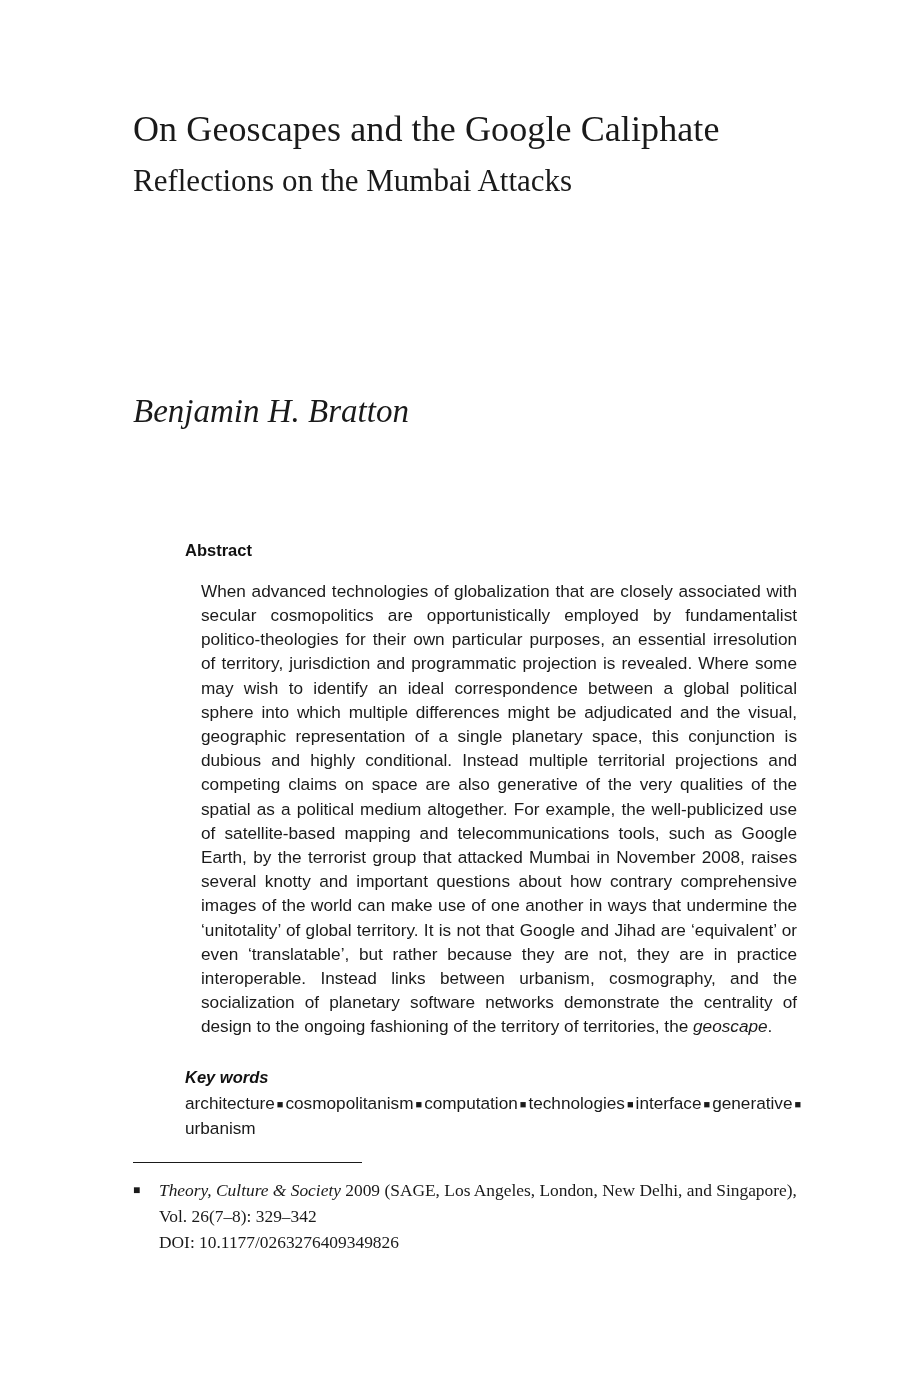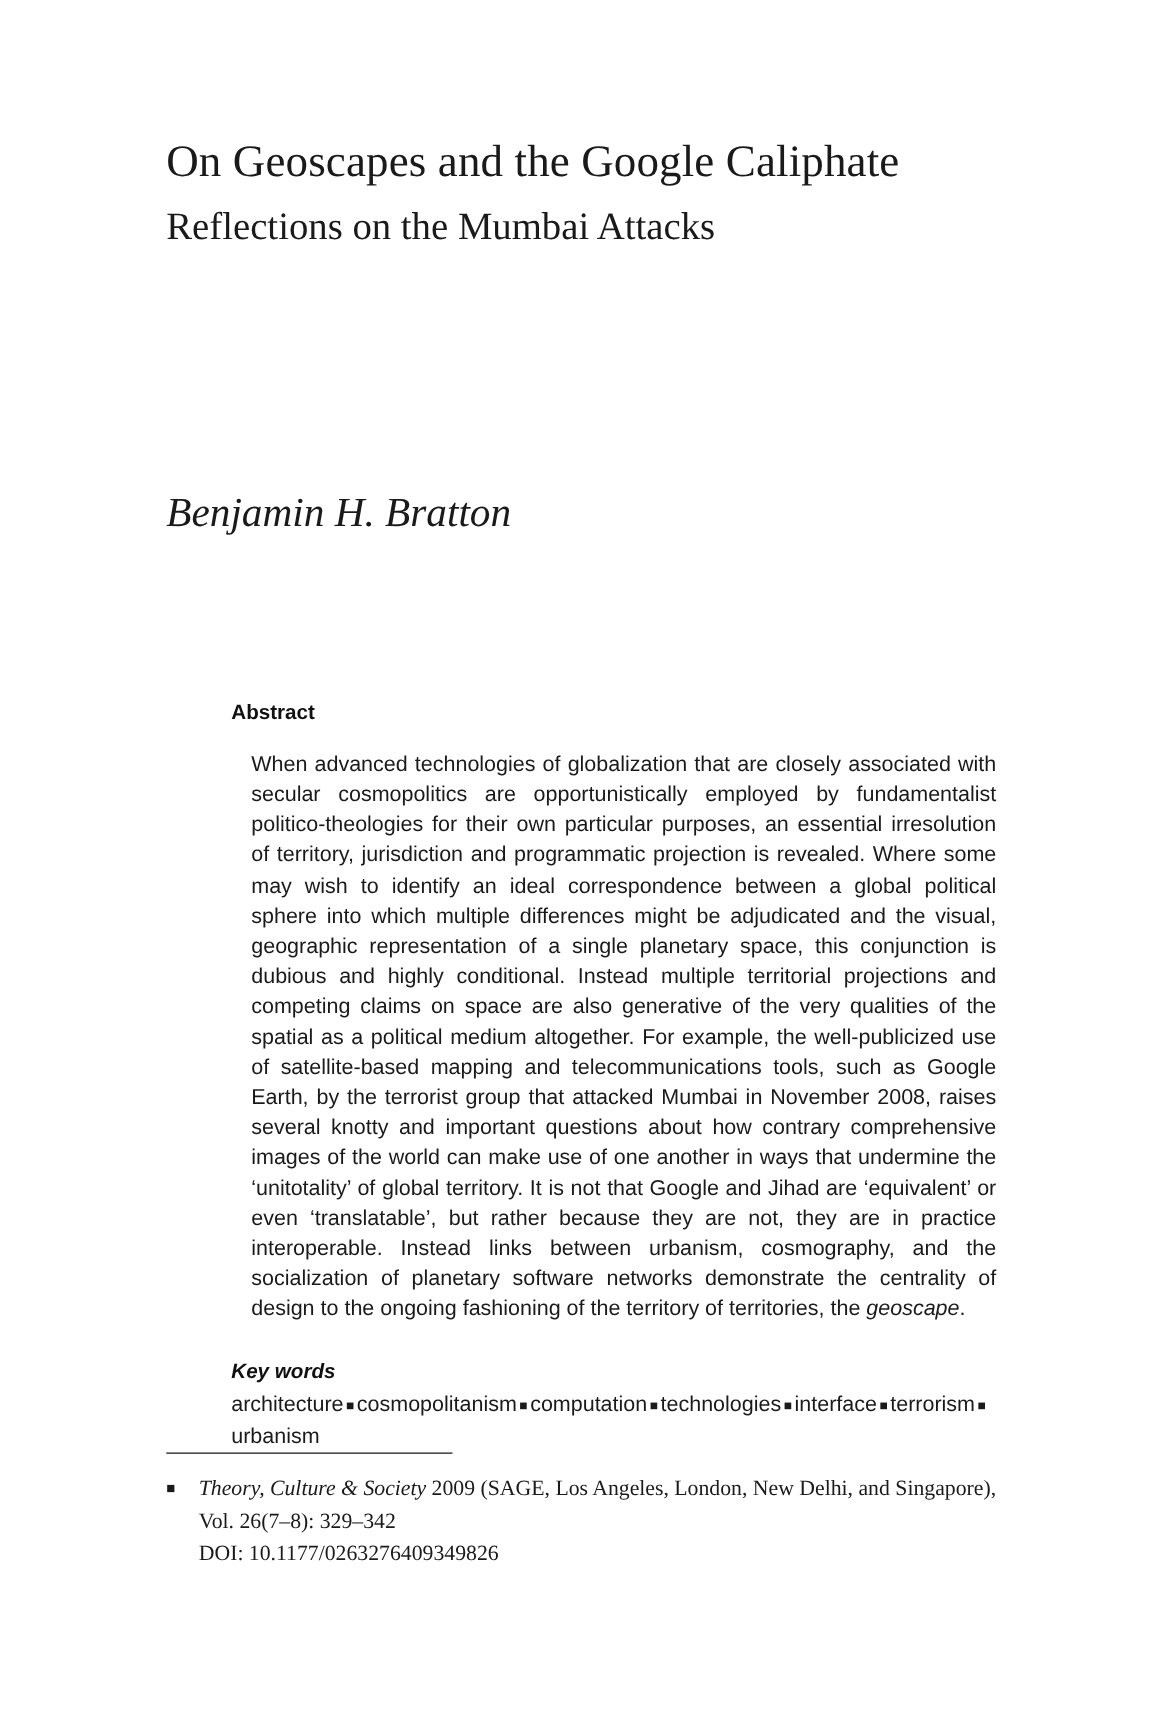--- a/index.html
+++ b/index.html
@@ -52,21 +52,21 @@
     font-style: italic;
     font-size: 33px;
     line-height: 1.2;
     color: #1a1a1a;
   }
 
   
   .abstract-block {
     position: absolute;
     left: 185px;
-    top: 558px;
+    top: 538px;
     width: 628px;
     font-family: "Liberation Sans", "DejaVu Sans", sans-serif;
   }
   .section-heading {
     font-family: "Liberation Sans", "DejaVu Sans", sans-serif;
     font-size: 16.5px;
     font-weight: bold;
     line-height: 1.5;
     margin: 0 0 2px 0;
     color: #111111;
@@ -144,21 +144,21 @@
     <h2 class="doc-subtitle">Reflections on the Mumbai Attacks</h2>
   </div>
 
   <div class="author">Benjamin H. Bratton</div>
 
   <div class="abstract-block">
     <div class="section-heading">Abstract</div>
     <p class="abstract-text"><span>When advanced technologies of globalization that are closely associated with secular cosmopolitics are opportunistically employed by fundamentalist politico-theologies for their own particular purposes, an essential irresolution of territory, jurisdiction and programmatic projection is revealed. Where some may wish to identify an ideal correspondence between a global political sphere into which multiple differences might be adjudicated and the visual, geographic representation of a single planetary space, this conjunction is dubious and highly conditional. Instead multiple territorial projections and competing claims on space are also generative of the very qualities of the spatial as a political medium altogether. For example, the well-publicized use of satellite-based mapping and telecommunications tools, such as Google Earth, by the terrorist group that attacked Mumbai in November 2008, raises several knotty and important questions about how contrary comprehensive images of the world can make use of one another in ways that undermine the ‘unitotality’ of global territory. It is not that Google and Jihad are ‘equivalent’ or even ‘translatable’, but rather because they are not, they are in practice interoperable. Instead links between urbanism, cosmography, and the socialization of planetary software networks demonstrate the centrality of design to the ongoing fashioning of the territory of territories, the </span><span class="ital">geoscape</span><span>.</span></p>
 
     <div class="section-heading keywords-heading">Key words</div>
-    <p class="keywords-text"><span>architecture</span><span class="kw-sep">■</span><span>cosmopolitanism</span><span class="kw-sep">■</span><span>computation</span><span class="kw-sep">■</span><span>technologies</span><span class="kw-sep">■</span><span>interface</span><span class="kw-sep">■</span><span>terrorism</span><span class="kw-sep">■</span><span>urbanism</span></p>
+    <p class="keywords-text"><span>architecture</span><span class="kw-sep">■</span><span>cosmopolitanism</span><span class="kw-sep">■</span><span>computation</span><span class="kw-sep">■</span><span>technologies</span><span class="kw-sep">■</span><span>interface</span><span class="kw-sep">■</span><span>generative</span><span class="kw-sep">■</span><span>urbanism</span></p>
   </div>
 
   <div class="footnote">
     <div class="footnote-rule"></div>
     <div class="footnote-body">
       <span class="footnote-marker">■</span>
       <span class="footnote-line"><span class="ital">Theory, Culture &amp; Society</span><span> 2009 (SAGE, Los Angeles, London, New Delhi, and Singapore),</span></span>
       <span class="footnote-line">Vol. 26(7–8): 329–342</span>
       <span class="footnote-line">DOI: 10.1177/0263276409349826</span>
     </div>

